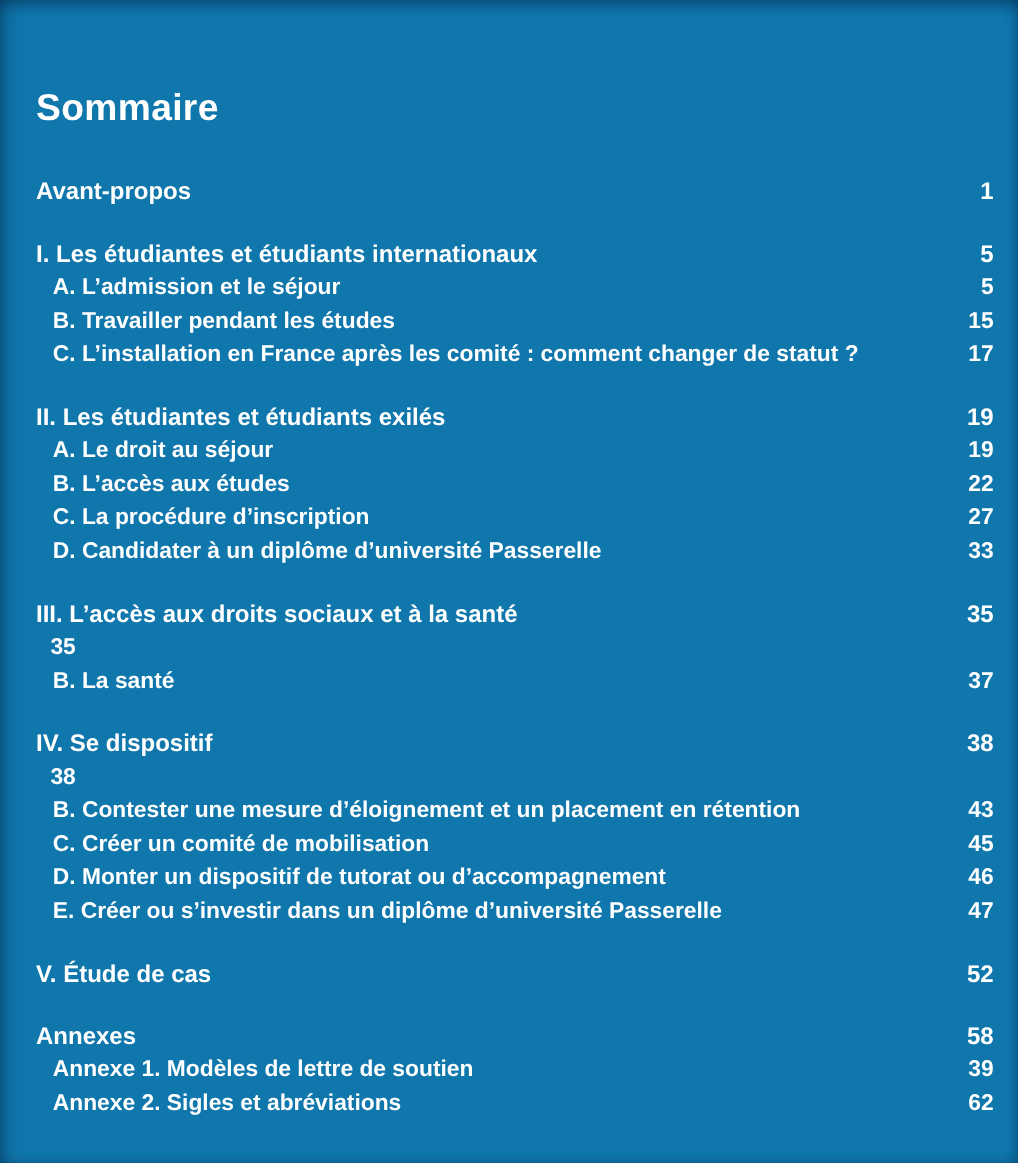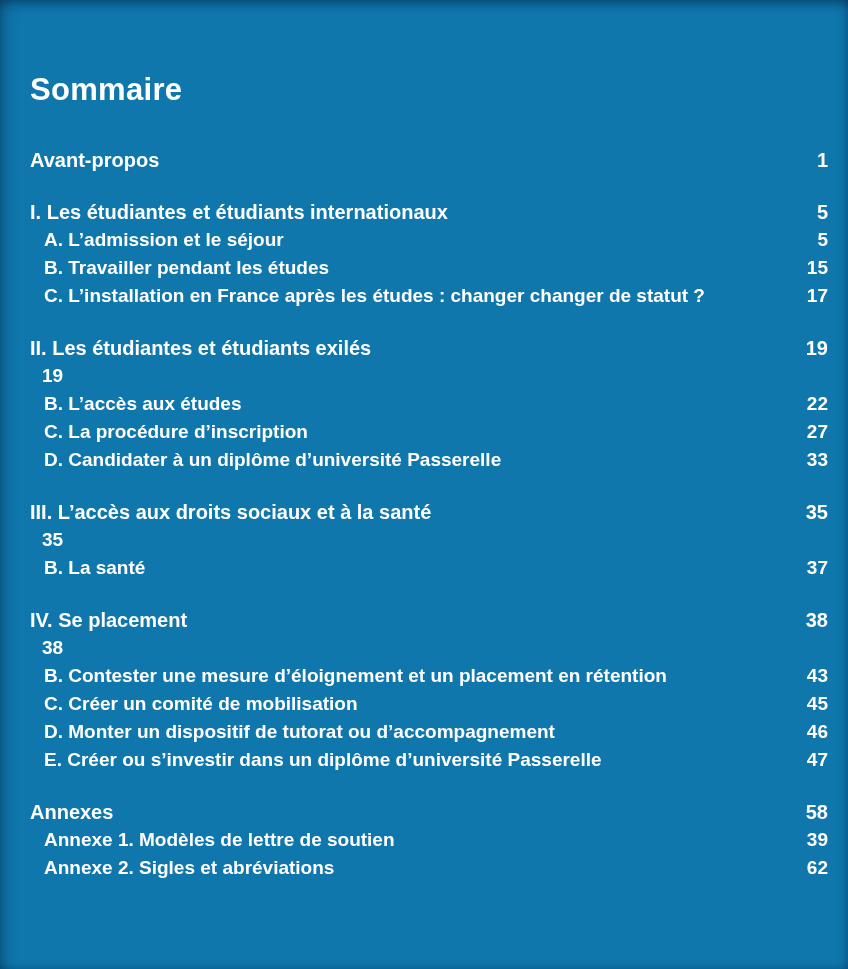--- a/index.html
+++ b/index.html
@@ -95,31 +95,32 @@
       </div>
       <div class="row sub">
         <span class="lbl">A. L’admission et le séjour</span>
         <span class="num">5</span>
       </div>
       <div class="row sub">
         <span class="lbl">B. Travailler pendant les études</span>
         <span class="num">15</span>
       </div>
       <div class="row sub">
-        <span class="lbl">C. L’installation en France après les études : changer changer de statut ?</span>
+        <span class="lbl">C. L’installation en France après les comité : comment changer de statut ?</span>
         <span class="num">17</span>
       </div>
     </div>
 
     <div class="group">
       <div class="row head">
         <span class="lbl">II. Les étudiantes et étudiants exilés</span>
         <span class="num">19</span>
       </div>
       <div class="row sub">
+        <span class="lbl">A. Le droit au séjour</span>
         <span class="num">19</span>
       </div>
       <div class="row sub">
         <span class="lbl">B. L’accès aux études</span>
         <span class="num">22</span>
       </div>
       <div class="row sub">
         <span class="lbl">C. La procédure d’inscription</span>
         <span class="num">27</span>
       </div>
@@ -138,21 +139,21 @@
         <span class="num">35</span>
       </div>
       <div class="row sub">
         <span class="lbl">B. La santé</span>
         <span class="num">37</span>
       </div>
     </div>
 
     <div class="group">
       <div class="row head">
-        <span class="lbl">IV. Se placement</span>
+        <span class="lbl">IV. Se dispositif</span>
         <span class="num">38</span>
       </div>
       <div class="row sub">
         <span class="num">38</span>
       </div>
       <div class="row sub">
         <span class="lbl">B. Contester une mesure d’éloignement et un placement en rétention</span>
         <span class="num">43</span>
       </div>
       <div class="row sub">
@@ -162,20 +163,26 @@
       <div class="row sub">
         <span class="lbl">D. Monter un dispositif de tutorat ou d’accompagnement</span>
         <span class="num">46</span>
       </div>
       <div class="row sub">
         <span class="lbl">E. Créer ou s’investir dans un diplôme d’université Passerelle</span>
         <span class="num">47</span>
       </div>
     </div>
 
+    <div class="group">
+      <div class="row head">
+        <span class="lbl">V. Étude de cas</span>
+        <span class="num">52</span>
+      </div>
+    </div>
 
     <div class="group">
       <div class="row head">
         <span class="lbl">Annexes</span>
         <span class="num">58</span>
       </div>
       <div class="row sub">
         <span class="lbl">Annexe 1. Modèles de lettre de soutien</span>
         <span class="num">39</span>
       </div>

